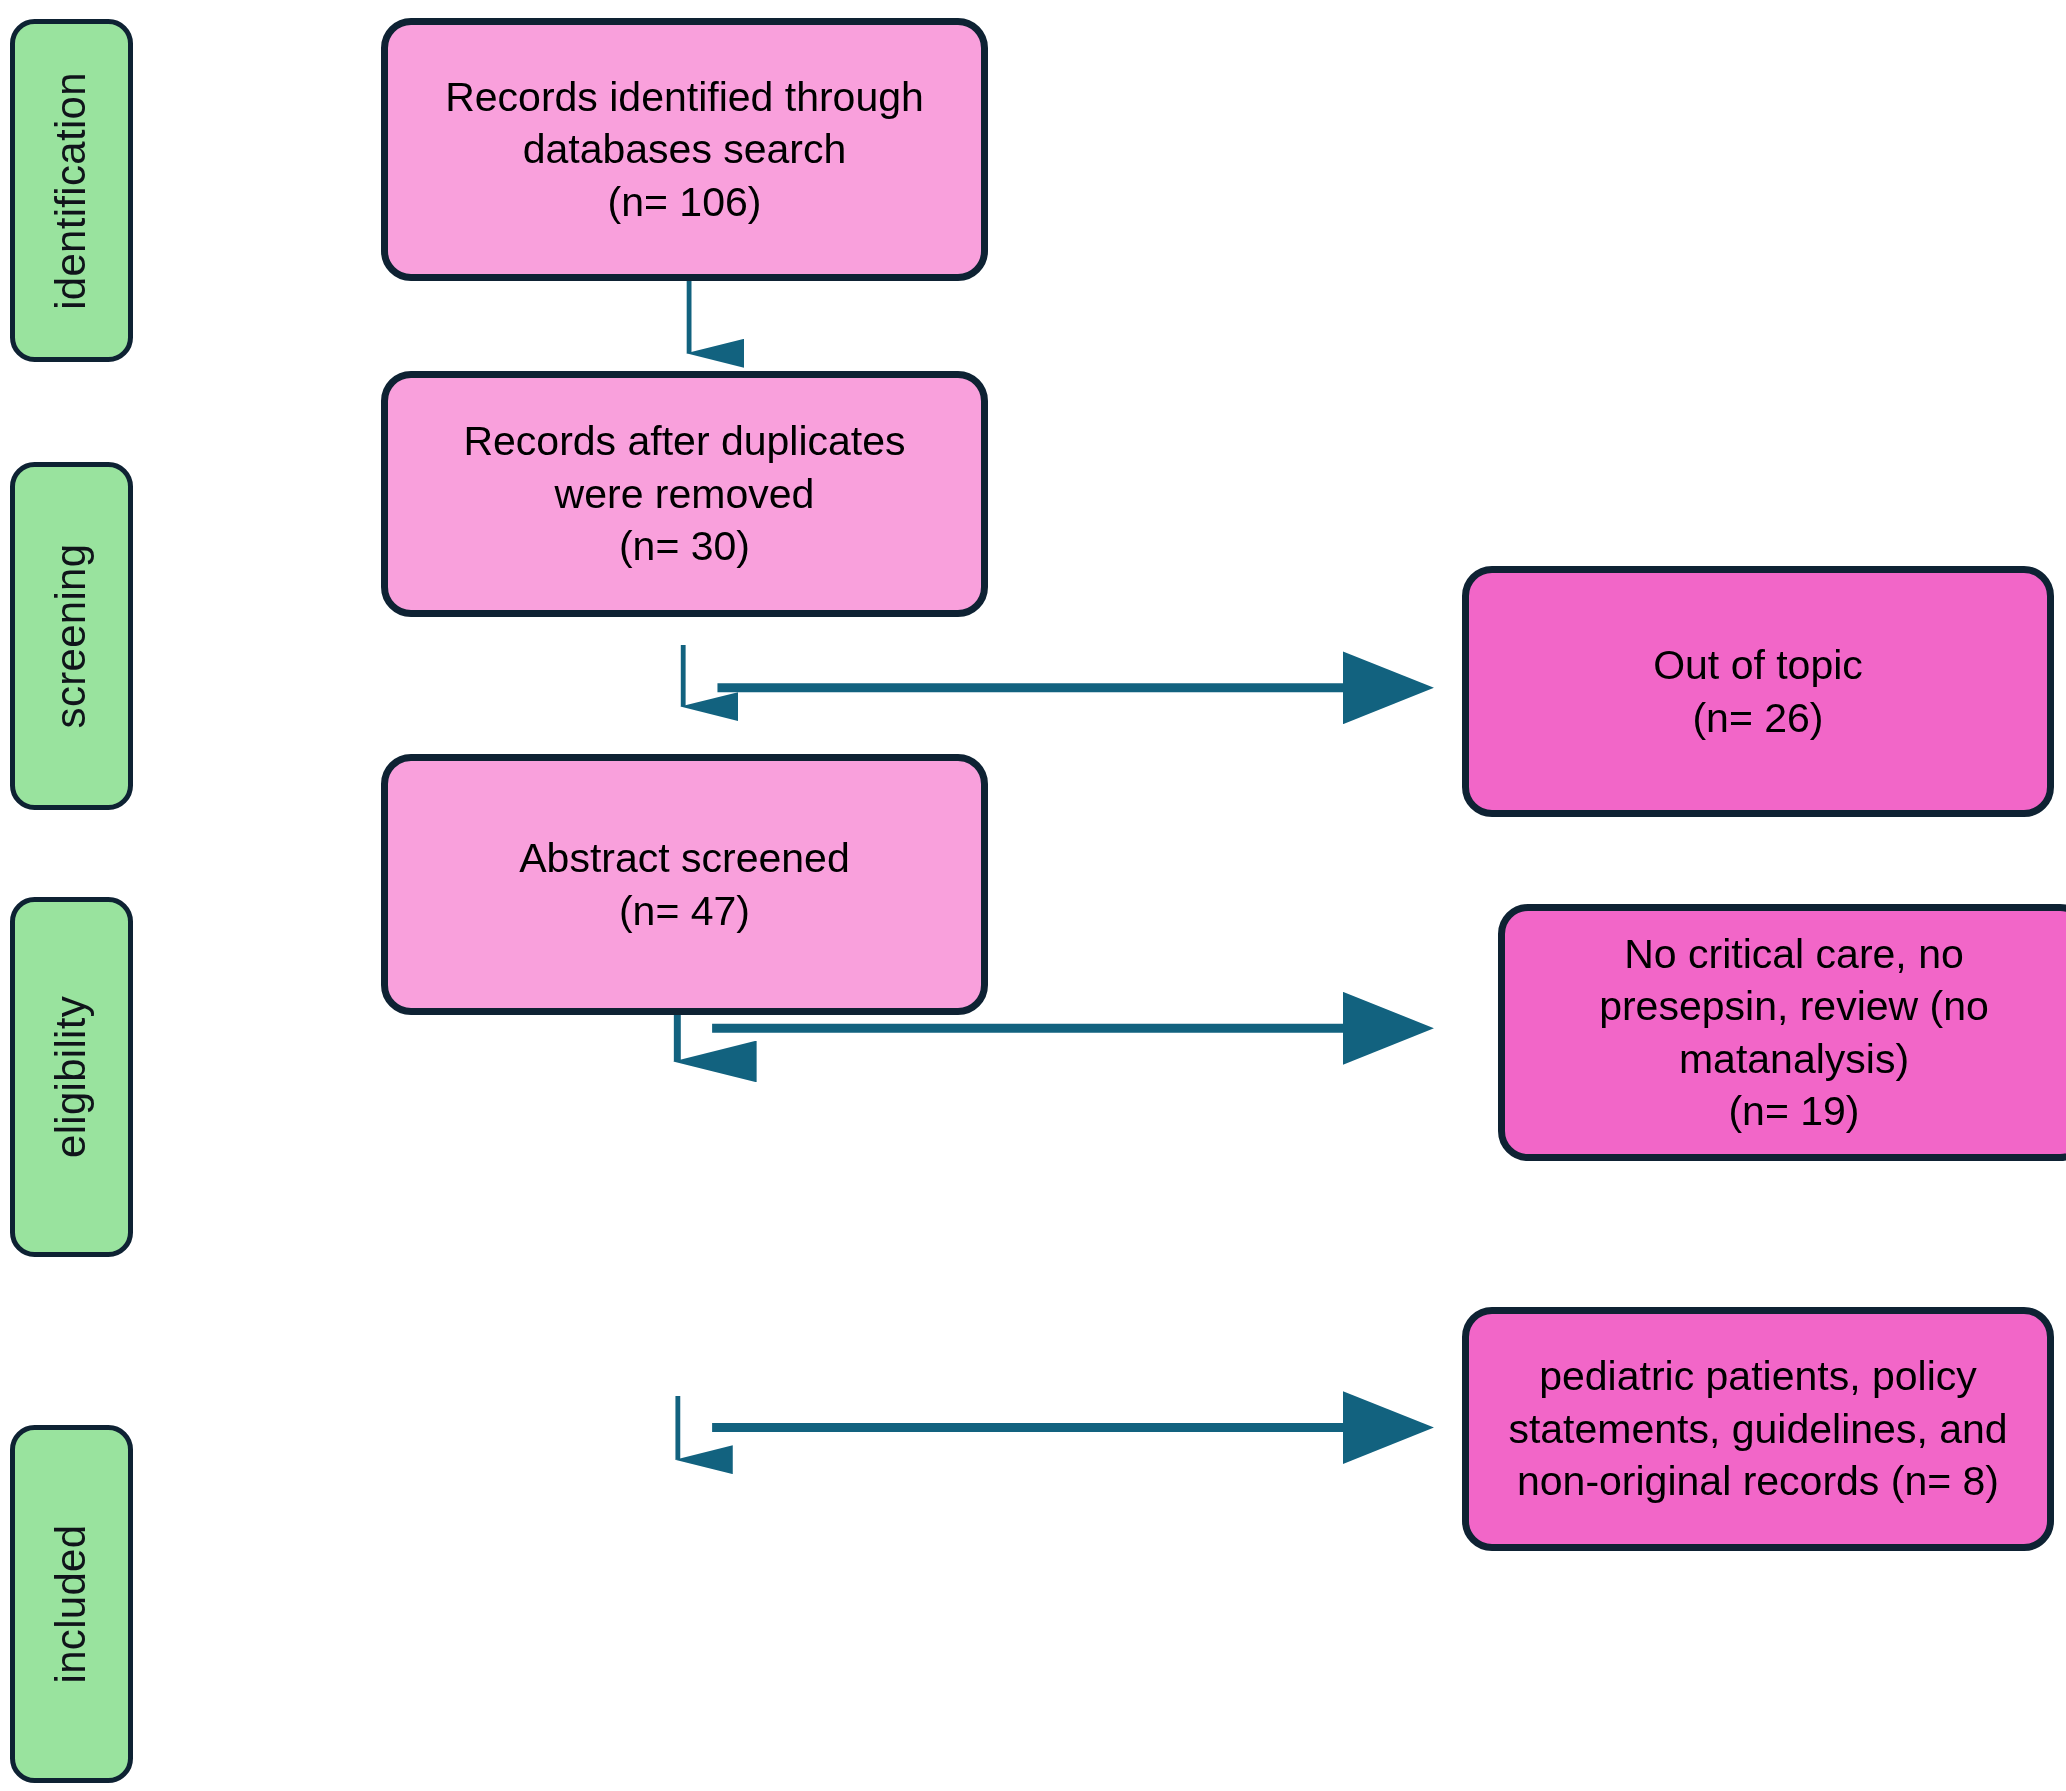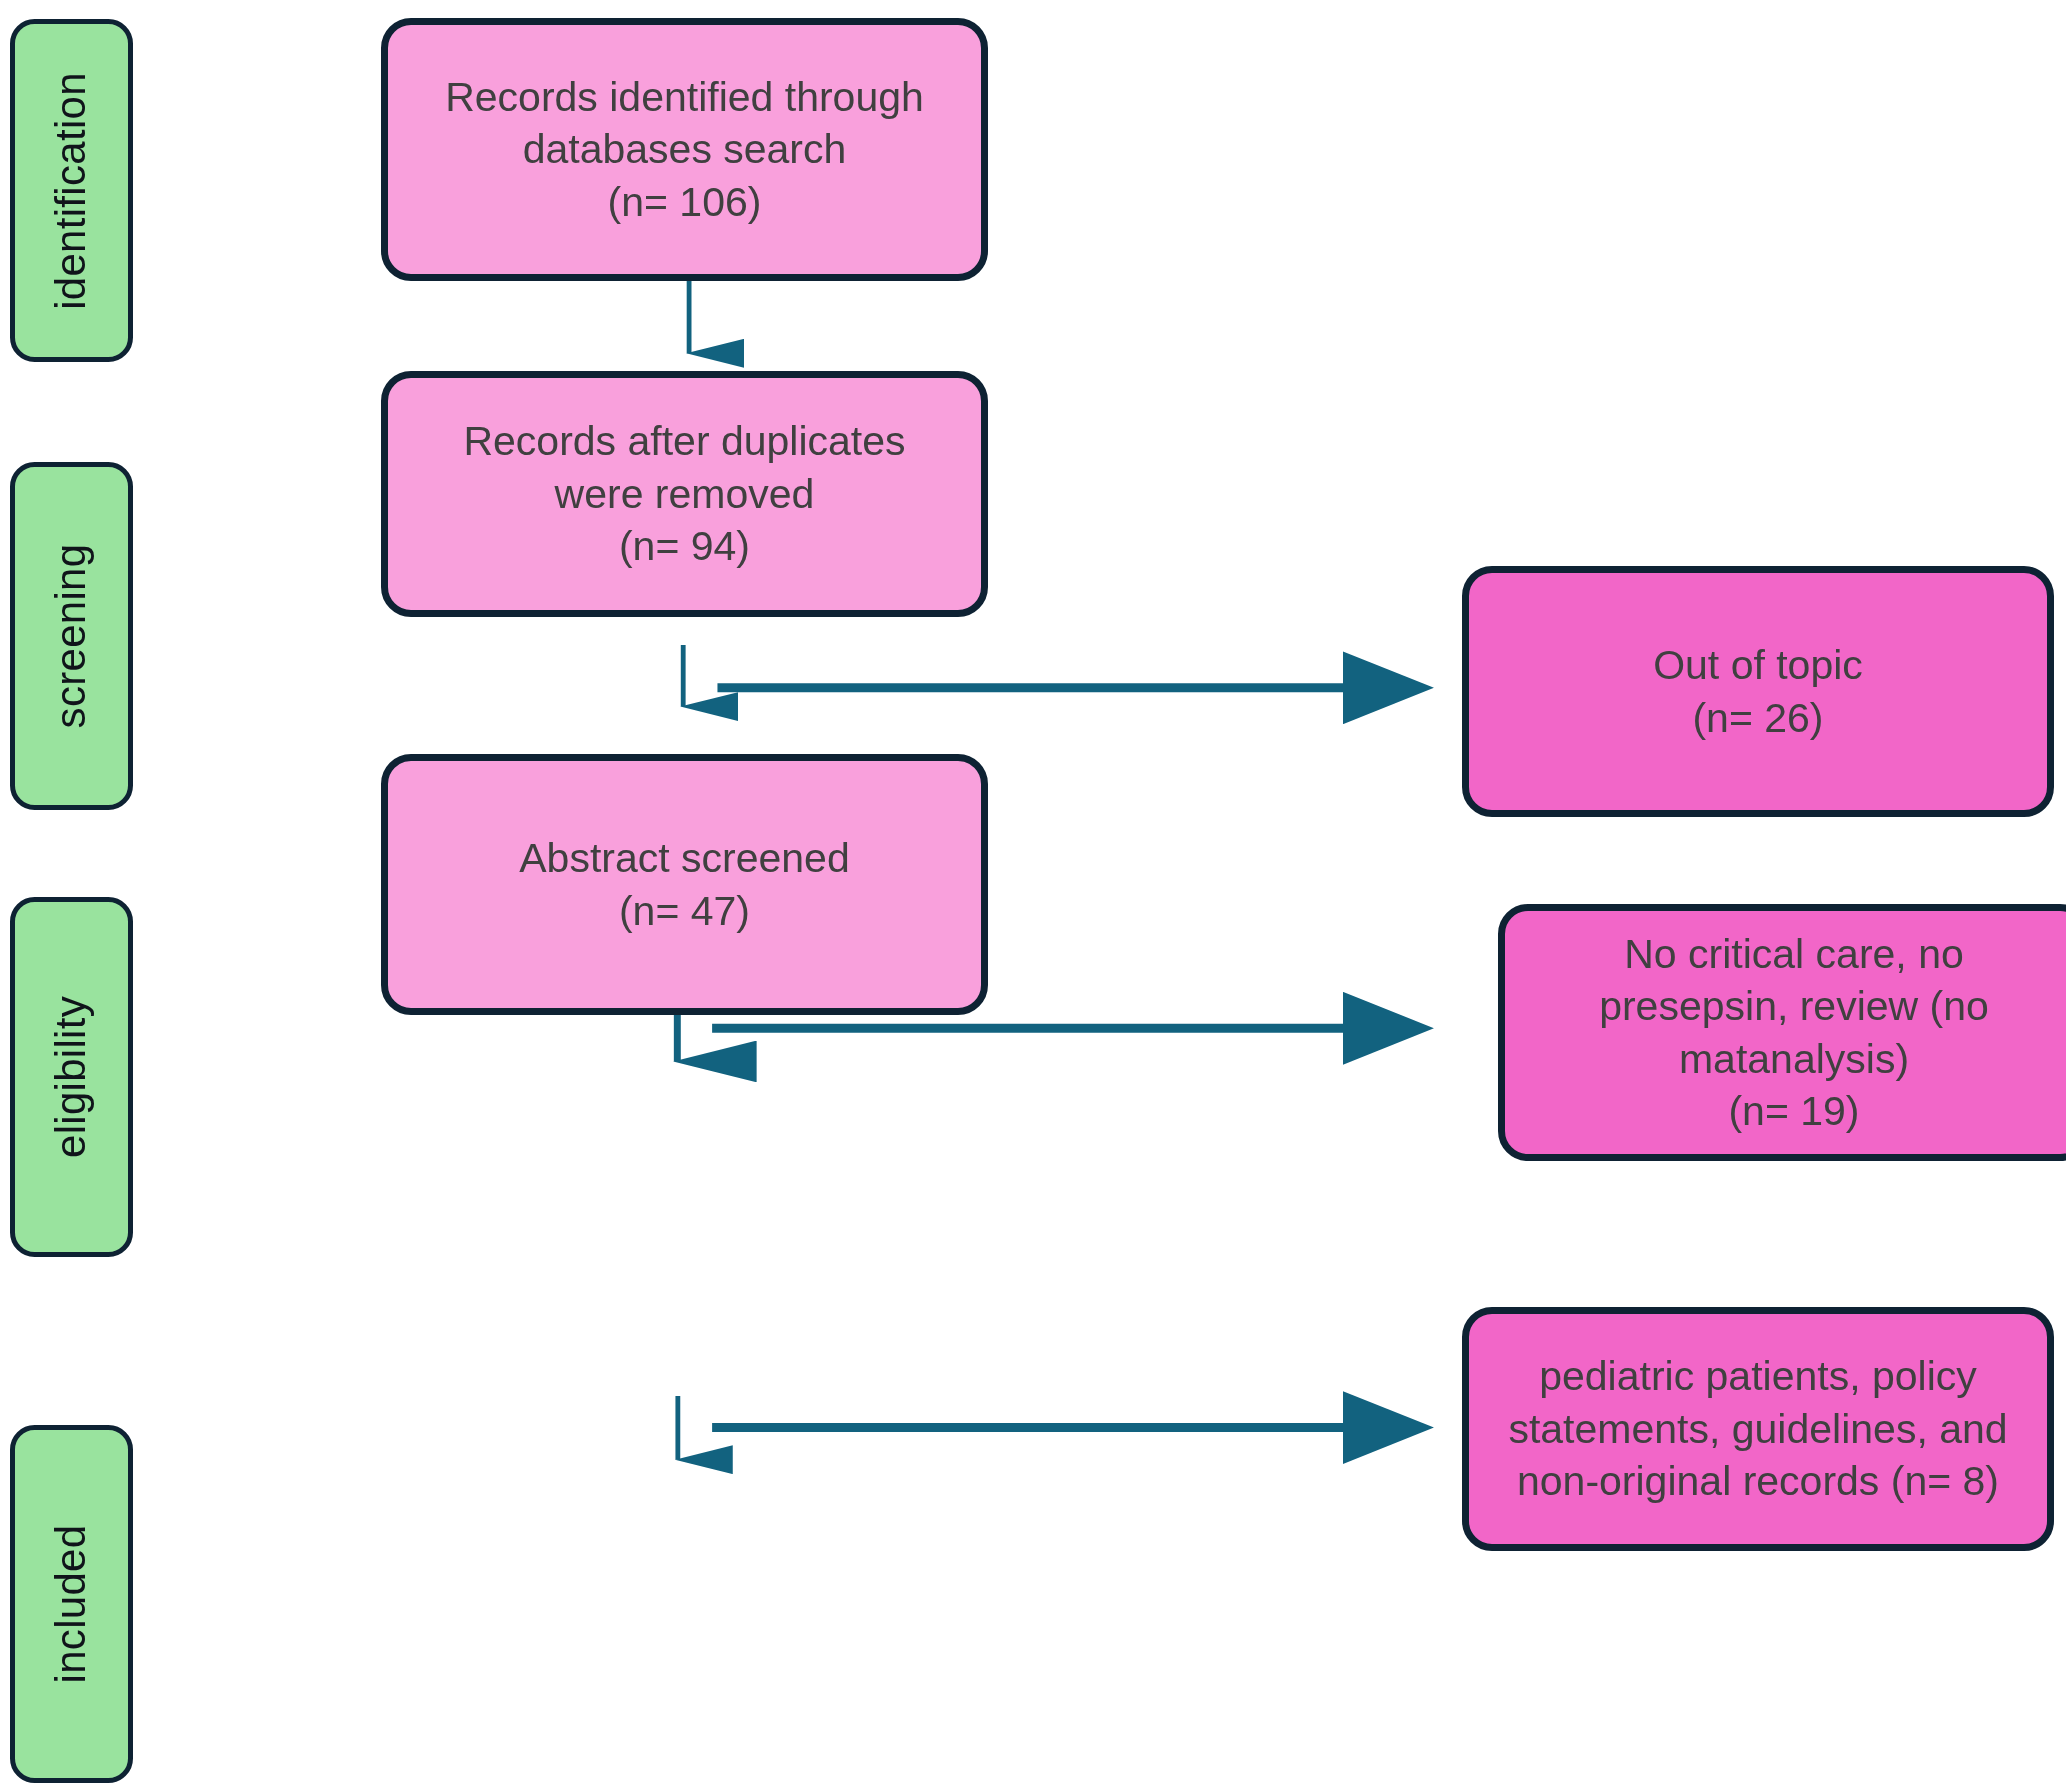--- a/index.html
+++ b/index.html
@@ -40,21 +40,21 @@
   
   .flow-box {
     position: absolute;
     box-sizing: border-box;
     border: 7.5px solid #0E2233;
     border-radius: 30px;
     display: flex;
     align-items: center;
     justify-content: center;
     text-align: center;
-    color: #404040;
+    color: #000000;
     font-size: 41px;
     line-height: 1.28;
     padding: 5.4px 23.6px;
     font-family: "Liberation Sans", sans-serif;
   }
   .flow-box.main { background: #F9A0DC; }
   .flow-box.excl { background: #F266C8; }
   .flow-box .box-text { white-space: pre-line; display: block; width: 100%; }
 
   
@@ -114,21 +114,21 @@
 
   <div class="flow-box main" style="left:381px; top:18px; width:607px; height:263px;">
     <span class="box-text">Records identified through
 databases search
 (n= 106)</span>
   </div>
 
   <div class="flow-box main" style="left:381px; top:371px; width:607px; height:246px;">
     <span class="box-text">Records after duplicates
 were removed
-(n= 94)</span>
+(n= 30)</span>
   </div>
 
   <div class="flow-box main" style="left:381px; top:735px; width:607px; height:261px;margin-top:19px;">
     <span class="box-text">Abstract screened
 (n= 47)</span>
   </div>
 
 
 
   <div class="flow-box excl" style="left:1462px; top:566px; width:592px; height:251px;">

